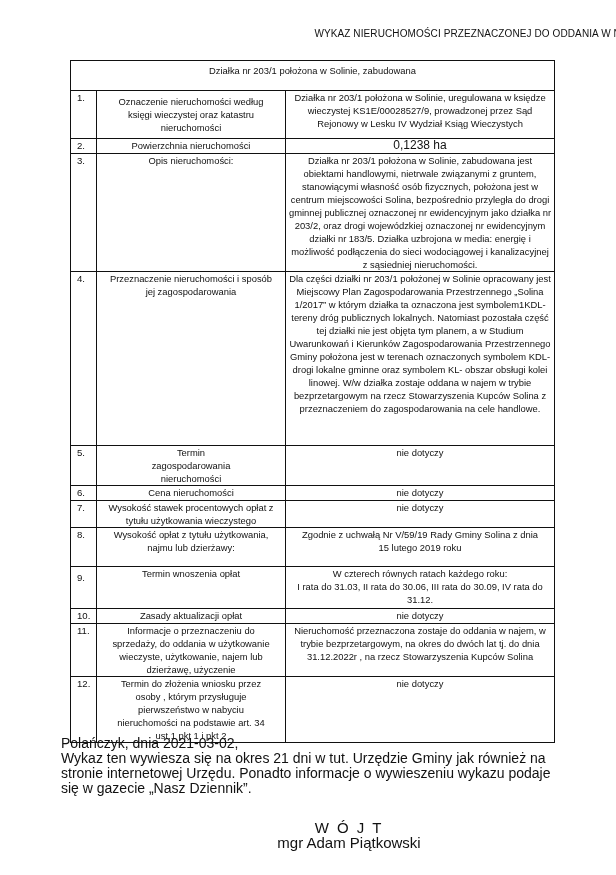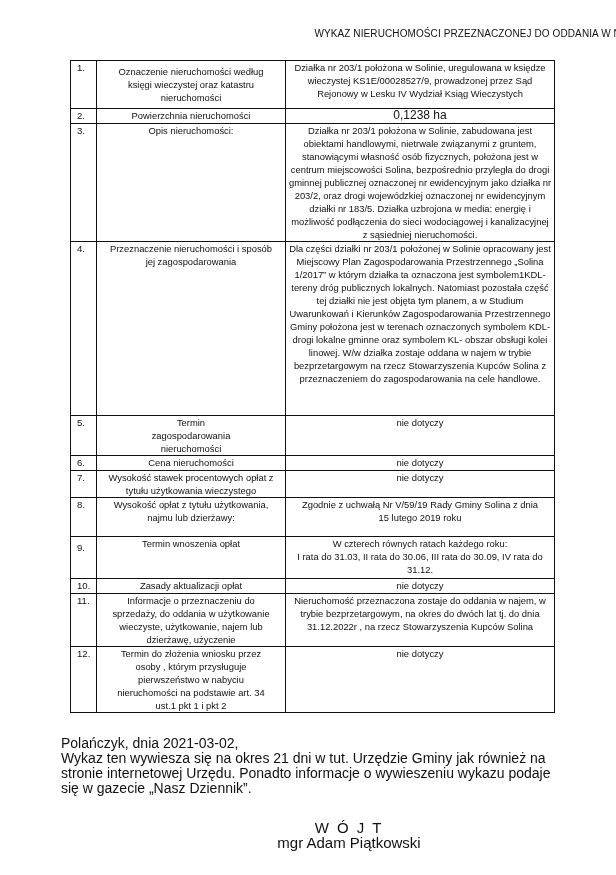--- a/index.html
+++ b/index.html
@@ -39,20 +39,23 @@
 
 <div class="title">WYKAZ NIERUCHOMOŚCI PRZEZNACZONEJ  DO ODDANIA W NAJEM</div>
 
 <table class="wykaz">
   <colgroup>
     <col style="width:26px">
       <col style="width:189px">
       <col style="width:269px">
   </colgroup>
   <tbody>
+      <tr>
+    <td colspan="3" class="hdr">Działka nr 203/1 położona w Solinie, zabudowana</td>
+  </tr>
   <tr style="height:40px">
     <td class="num">1.</td>
     <td style="padding:4px 14px">Oznaczenie nieruchomości według księgi wieczystej oraz katastru nieruchomości</td>
     <td>Działka nr 203/1 położona w Solinie, uregulowana w księdze wieczystej KS1E/00028527/9, prowadzonej przez Sąd Rejonowy w Lesku IV Wydział Ksiąg Wieczystych</td>
   </tr>
   <tr style="height:15px">
     <td class="num">2.</td>
     <td>Powierzchnia nieruchomości</td>
     <td style="font-size:12px">0,1238 ha</td>
   </tr>

